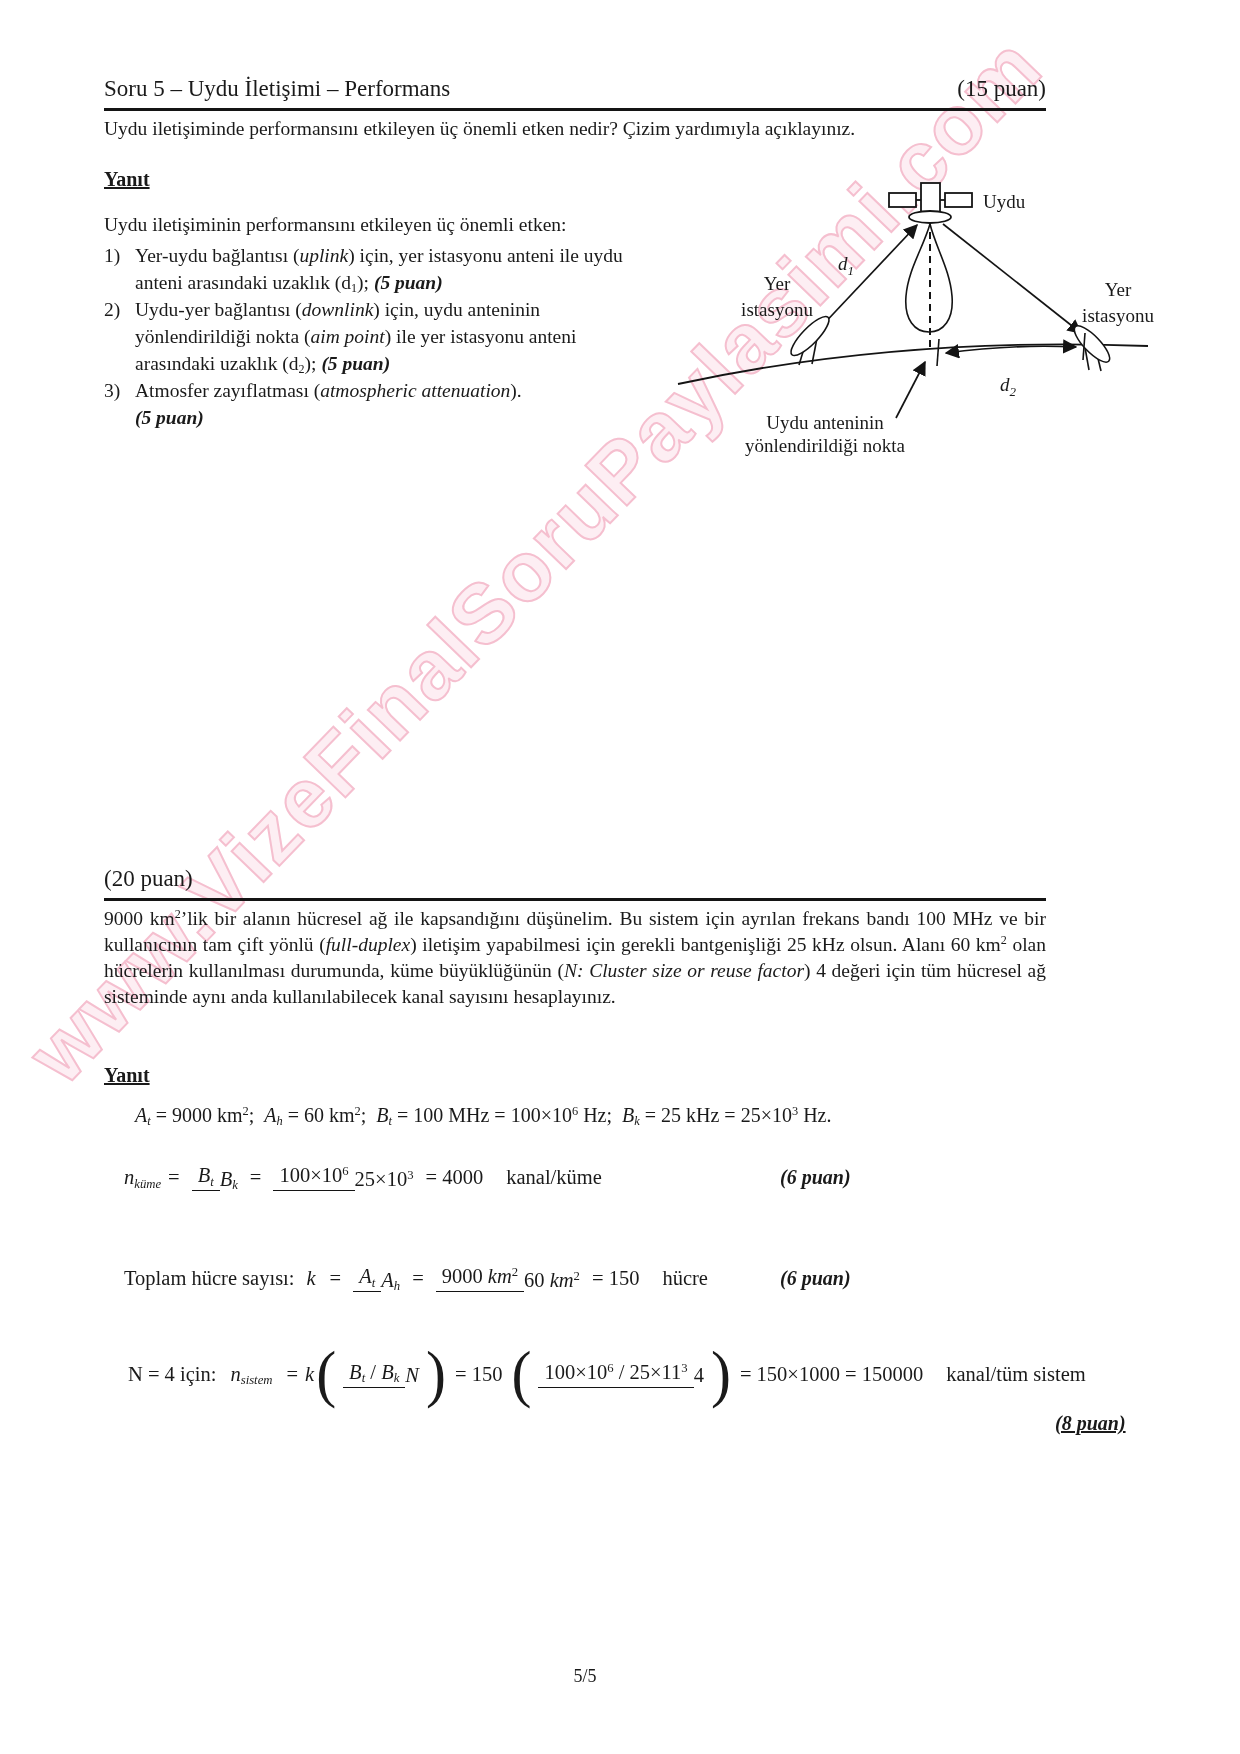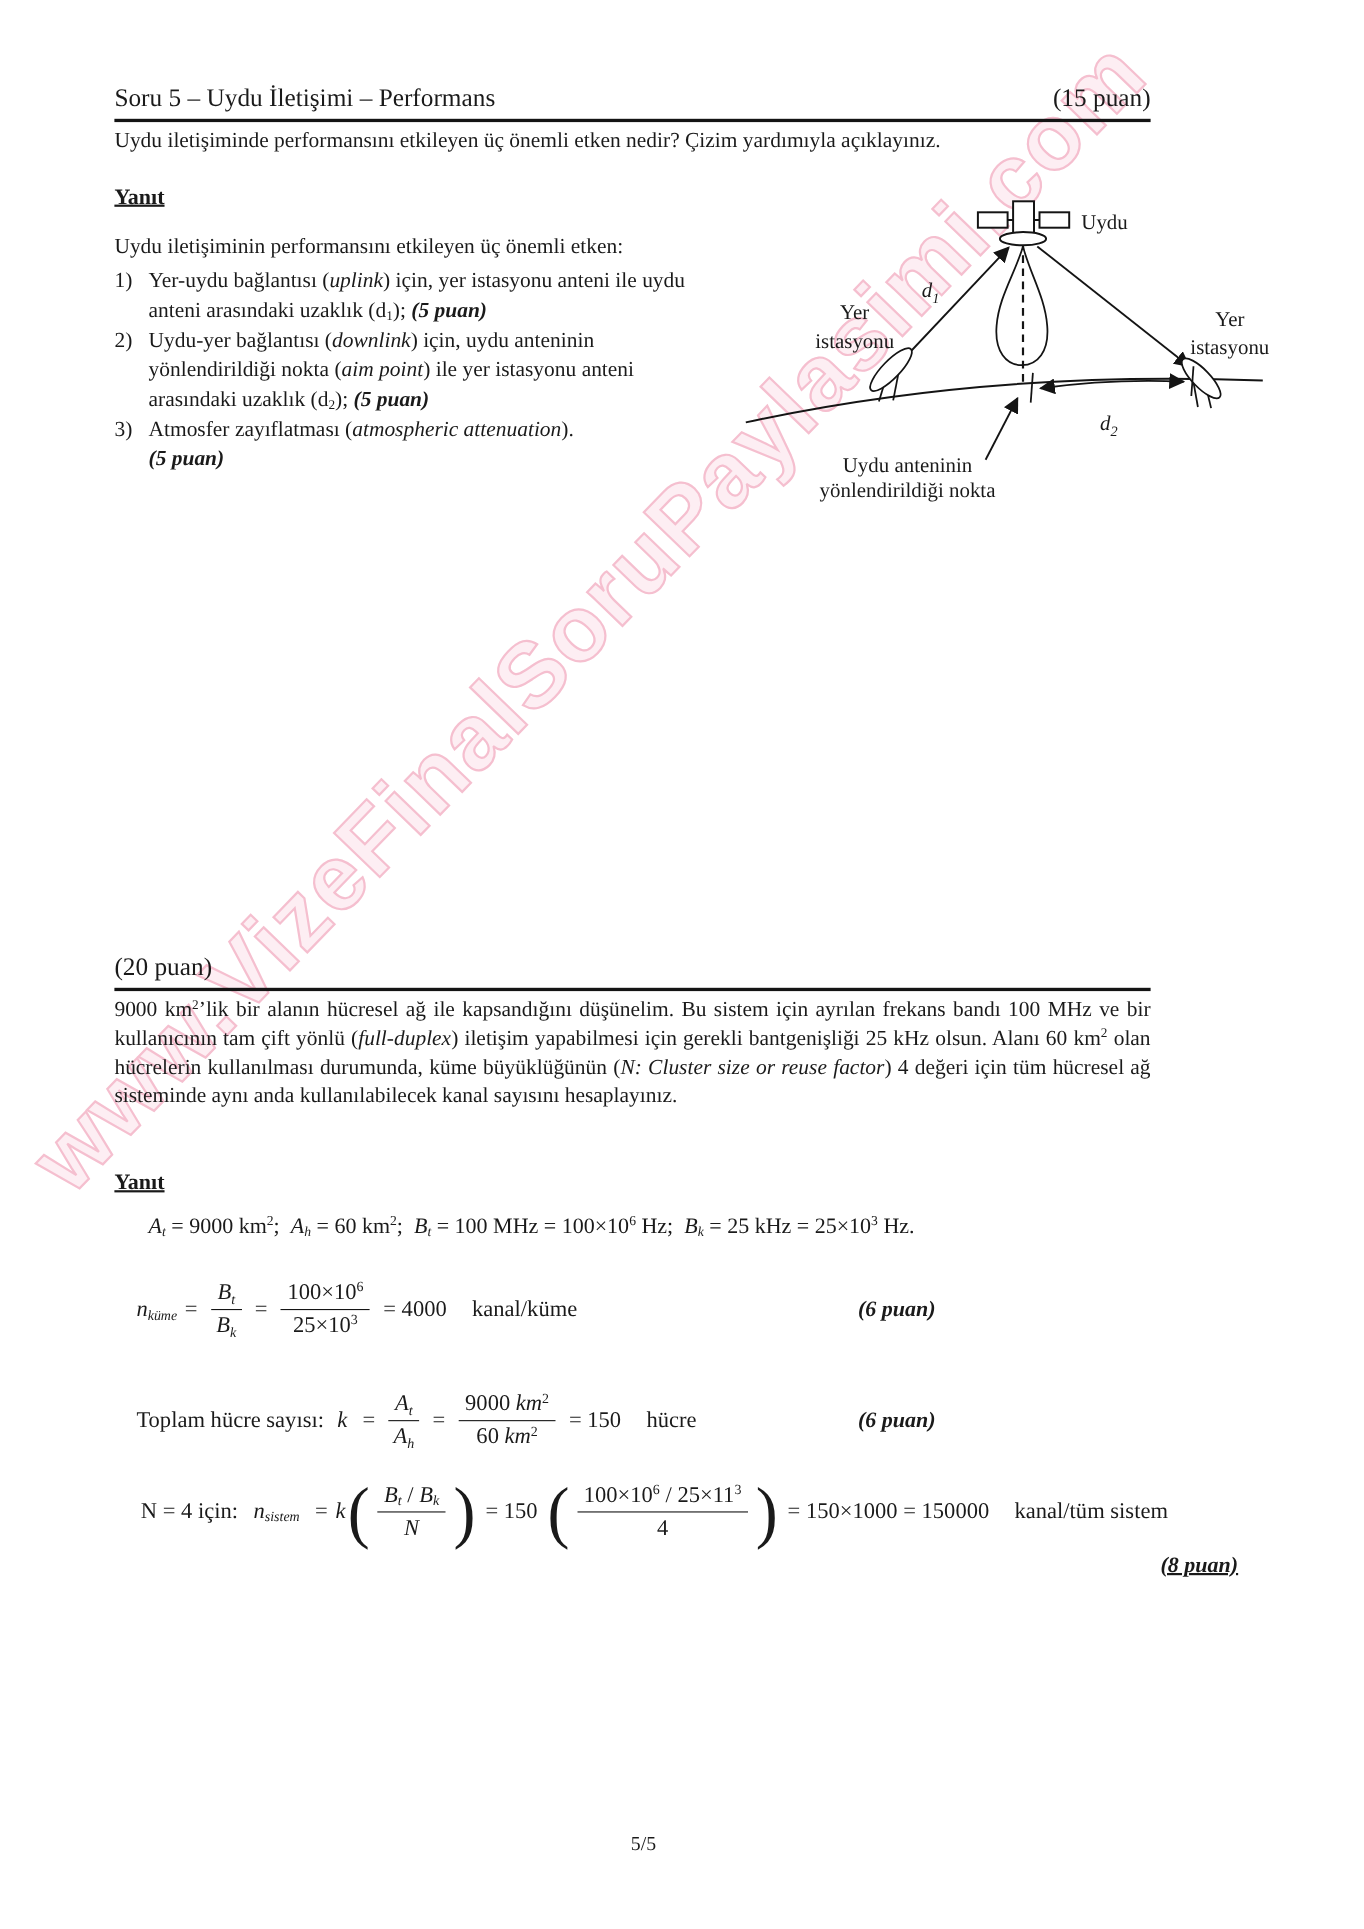--- a/index.html
+++ b/index.html
@@ -34,21 +34,21 @@
   sub.vr{font-size:0.62em;position:relative;top:0.28em;vertical-align:baseline;line-height:0;}
   sup.p{font-size:0.62em;position:relative;top:-0.55em;vertical-align:baseline;line-height:0;}
   
   .diagram{position:absolute;left:640px;top:150px;z-index:1;}
   .diagram text{font-family:"Liberation Serif",serif;font-size:19px;fill:#1a1a1a;}
   
   .para6{position:absolute;left:104px;top:906px;width:942px;font-size:19.5px;line-height:26px;text-align:justify;z-index:1;}
   .given{position:absolute;left:135px;top:1104px;font-size:20px;white-space:nowrap;z-index:1;}
   .formula{position:absolute;left:104px;width:1060px;display:flex;align-items:center;font-size:20.5px;z-index:1;}
   .formula .lead{margin-left:20px;}
-  .frac{display:inline-flex;flex-direction:column;align-items:center;margin:0 5px;text-align:right;}
+  .frac{display:inline-flex;flex-direction:row;align-items:center;margin:0 5px;text-align:right;}
   .frac .nu{padding:0 6px 3px;border-bottom:1.6px solid #141414;}
   .frac .de{padding-top:3px;}
   .eq{margin:0 7px;}
   .unit{margin-left:16px;}
   .ptsabs{position:absolute;left:676px;font-weight:bold;font-style:italic;font-size:20px;}
   .bp{font-size:60px;font-weight:400;line-height:0.9;margin:0 2px;transform:scaleY(1.05);}
   .pts8{position:absolute;left:1055px;top:1412px;font-weight:bold;font-style:italic;font-size:20px;z-index:1;text-decoration:underline;}
   .footer{position:absolute;left:0;top:1666px;width:1170px;text-align:center;font-size:18px;z-index:1;}
   i{font-style:italic;}
 </style>

